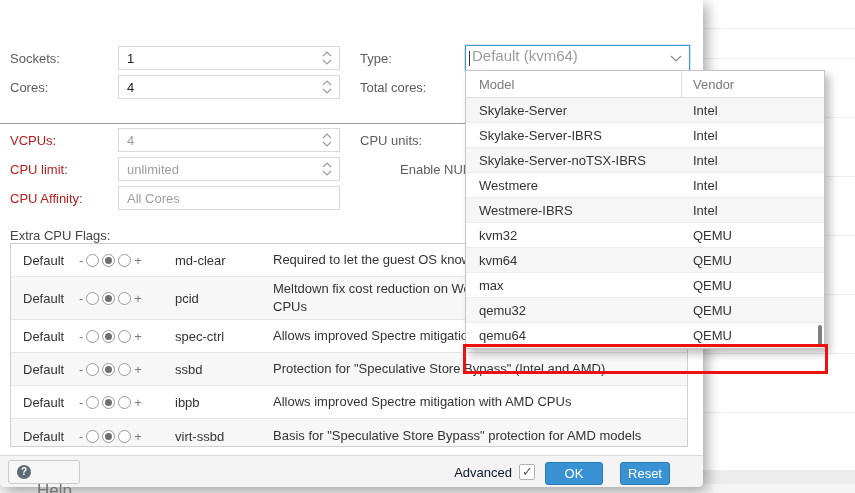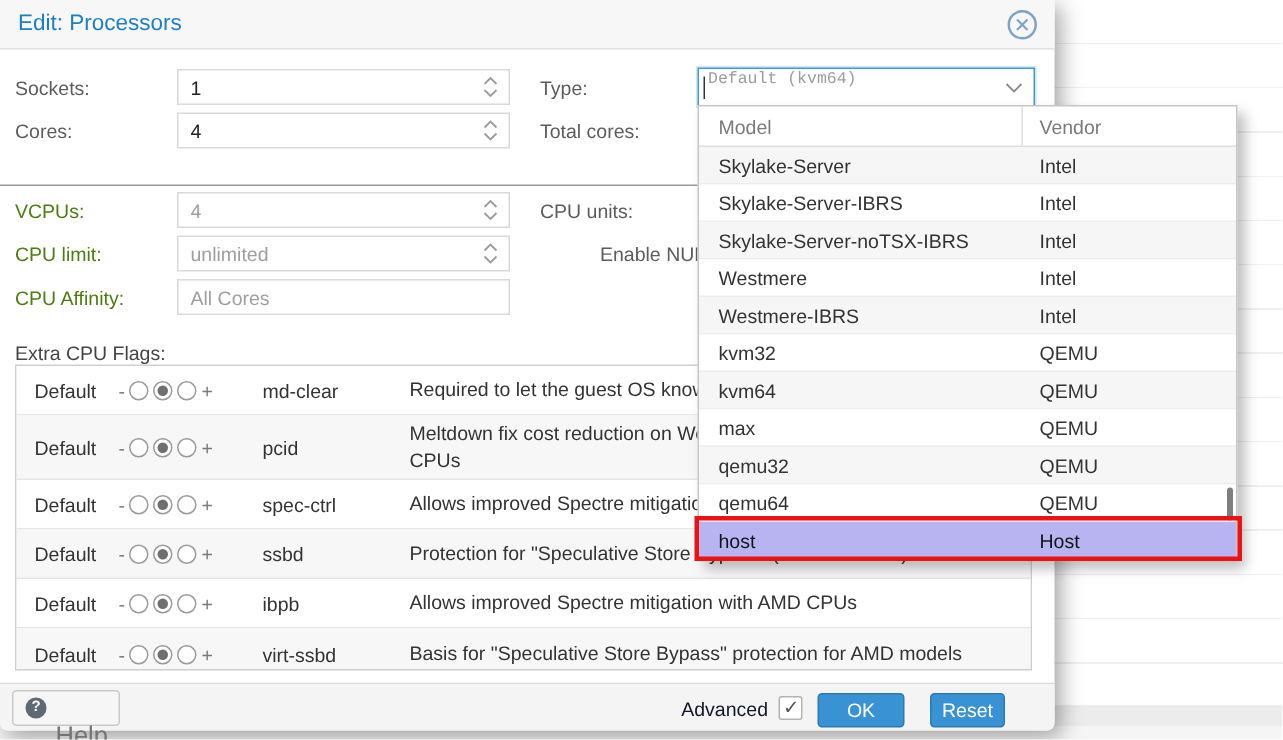--- a/index.html
+++ b/index.html
@@ -14,21 +14,21 @@
 
   
   .dialog { position:absolute; left:0; top:0; width:703px; height:487px; background:#fff;
     box-shadow:4px 4px 14px rgba(0,0,0,.35); border-radius:0 0 5px 5px; z-index:10; }
   .dlg-header { position:absolute; left:0; top:0; width:703px; height:33px; background:#f7f7f7;
     border-bottom:1px solid #e2e2e2; }
   .dlg-title { position:absolute; left:12px; top:7px; font-size:15px; color:#1c80c4; }
   .close-btn { position:absolute; right:11px; top:6px; width:21px; height:21px; cursor:pointer; }
 
   .lbl  { position:absolute; font-size:13px; color:#5c5c5c; white-space:nowrap; }
-  .lbl.muted { color:#4d7c0f; }
+  .lbl.muted { color:#b91c1c; }
 
   .fld { position:absolute; left:118px; width:222px; height:24px; border:1px solid #d9d9d9; background:#fff; }
   .fld .val { position:absolute; left:8px; top:4px; font-size:13px; color:#222; }
   .fld.muted .val { color:#9e9e9e; }
   .spin { position:absolute; right:5px; top:0; width:12px; height:100%; }
   .spin svg { position:absolute; left:0; }
   .spin .up { top:4px; } .spin .dn { bottom:4px; }
 
   .sep-line { position:absolute; left:0; top:123px; width:703px; height:1px; background:#9a9a9a; }
 
@@ -62,21 +62,21 @@
   .advanced-cb::after { content:"\2713"; position:absolute; left:2px; top:-1px; font-size:13px; color:#555; }
   .btn { position:absolute; top:6px; height:23px; background:#3892d4; border:1px solid #2a7ab3;
     border-radius:3px; color:#fff; font-size:13px; text-align:center; line-height:21px; cursor:pointer; }
   .ok-btn { left:545px; width:58px; }
   .reset-btn { left:620px; width:50px; }
 
   
   .combo { position:absolute; left:465px; top:45px; width:225px; height:26px; background:#fff;
     border:1px solid #3d9ad1; box-shadow:0 0 0 1px rgba(61,154,209,.25); z-index:30; }
   .combo-cursor { position:absolute; left:3px; top:5px; width:1px; height:15px; background:#333; }
-  .combo-text { position:absolute; left:6px; top:1px; font-size:11px; color:#9c9c9c;font-family:Liberation Mono, monospace; }
+  .combo-text { position:absolute; left:6px; top:1px; font-size:15px; color:#9c9c9c; }
   .combo-chev { position:absolute; right:7px; top:9px; }
 
   
   .dropdown { position:absolute; left:465px; top:70px; width:360px; background:#fff;
     border:1px solid #c5c5c5; box-shadow:5px 5px 8px rgba(0,0,0,.25); z-index:30; }
   .dd-header { position:relative; height:27px; border-bottom:1px solid #dedede; }
   .dd-header .h { position:absolute; top:6px; font-size:13px; color:#7a7a7a; }
   .dd-header .h.model { left:13px; } .dd-header .h.vendor { left:227px; }
   .dd-col-sep { position:absolute; left:215px; top:0; width:1px; height:26px; background:#dedede; }
   .dd-row { position:relative; height:25px; border-bottom:1px solid #ececec; background:#fff; cursor:pointer; }
@@ -92,30 +92,20 @@
     border:3px solid #ee1111; z-index:40; pointer-events:none; }
 </style>
 </head>
 <body>
 
 <div class="bg-rows"></div>
 <div class="bg-strip"></div>
 <div class="bg-strip2"></div>
 
 <div class="dialog">
-  <div class="dlg-header">
-    <div class="dlg-title">Edit: Processors</div>
-    <span class="close-btn">
-      <svg width="21" height="21" viewBox="0 0 21 21">
-        <circle cx="10.5" cy="10.5" r="9" fill="none" stroke="#7ba3c8" stroke-width="1.6"></circle>
-        <line x1="7" y1="7" x2="14" y2="14" stroke="#7ba3c8" stroke-width="1.4"></line>
-        <line x1="14" y1="7" x2="7" y2="14" stroke="#7ba3c8" stroke-width="1.4"></line>
-      </svg>
-    </span>
-  </div>
 
   <div class="lbl" style="left:10px; top:51px;">Sockets:</div>
   <div class="lbl" style="left:10px; top:80px;">Cores:</div>
   <div class="lbl muted" style="left:10px; top:133px;">VCPUs:</div>
   <div class="lbl muted" style="left:10px; top:162px;">CPU limit:</div>
   <div class="lbl muted" style="left:10px; top:191px;">CPU Affinity:</div>
 
   <div class="lbl" style="left:360px; top:51px;">Type:</div>
   <div class="lbl" style="left:360px; top:80px;">Total cores:</div>
   <div class="lbl" style="left:360px; top:133px;">CPU units:</div>
@@ -313,20 +303,16 @@
     <span class="v">QEMU</span>
   </div>
   <div class="dd-row alt">
     <span class="m">qemu32</span>
     <span class="v">QEMU</span>
   </div>
   <div class="dd-row">
     <span class="m">qemu64</span>
     <span class="v">QEMU</span>
   </div>
-  <div class="dd-row sel">
-    <span class="m">host</span>
-    <span class="v">Host</span>
-  </div>
   <div class="dd-thumb"></div>
 </div>
 
 <div class="red-box"></div>
 
 </body></html>

